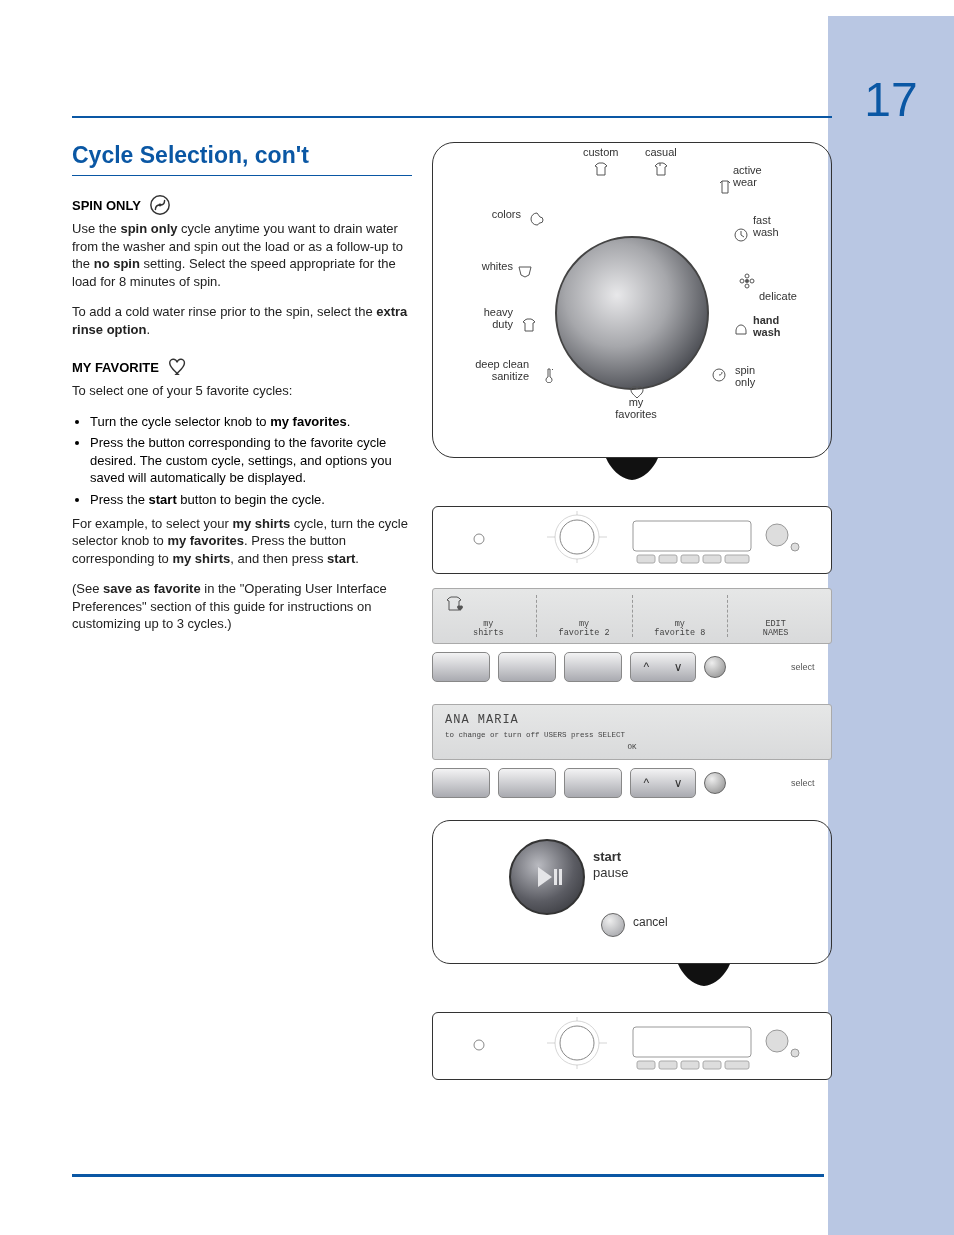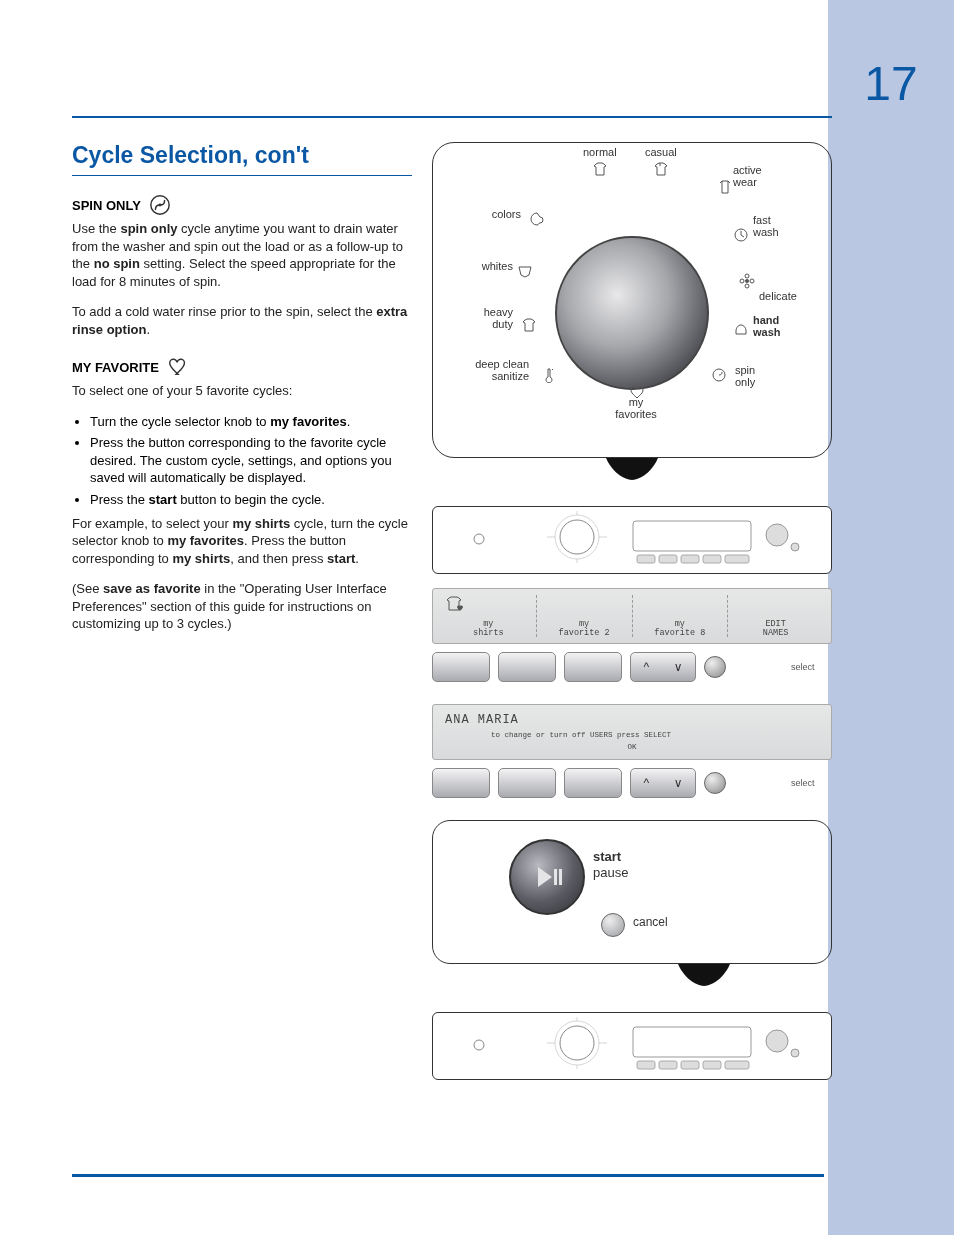--- a/index.html
+++ b/index.html
@@ -12,21 +12,21 @@
     position: relative;
   }
   .page {
     position: relative;
     width: 954px;
     height: 1235px;
     box-sizing: border-box;
   }
   .side-tab {
     position: absolute;
-    top: 0;
+    top: 16px;
     right: 0;
     width: 126px;
     bottom: 0;
     background: #b9c7e3;
   }
   .side-tab .page-num {
     position: absolute;
     top: 56px;
     left: 0;
     right: 0;
@@ -234,21 +234,21 @@
     border: 1px solid #aaa;
     border-radius: 3px;
     background: linear-gradient(#e6e7e7,#d9dadb);
     padding: 8px 12px 4px 12px;
     box-sizing: border-box;
     font-family: "Courier New", monospace;
     color: #444;
     position: relative;
   }
   .lcd2 .l1 { font-size: 12px; letter-spacing: 1px; }
-  .lcd2 .l2 { font-size: 7.5px; margin-top: 4px; margin-left: 46px; }
+  .lcd2 .l2 { font-size: 7.5px; margin-top: 4px; }
   .lcd2 .l3 { font-size: 7.5px; text-align: center; margin-top: 4px; }
 
   .start-frame {
     margin-top: 22px;
     border: 1.5px solid #333;
     border-radius: 18px;
     height: 144px;
     position: relative;
     padding: 14px;
     box-sizing: border-box;
@@ -354,21 +354,21 @@
         <span>(See </span><b>save as favorite</b><span> in the "Operating User Interface Preferences" section of this guide for instructions on customizing up to 3 cycles.)</span>
       </p>
     </div>
 
     <div class="right-col">
 
       <div class="dial-frame">
         <div class="dial-knob"></div>
 
         <div class="dial-label" style="left:150px; top:4px;">
-          <span>normal</span>
+          <span>custom</span>
           <span class="dl-ico"><svg viewBox="0 0 16 16">
                 <path d="M4 3l2-1h4l2 1 2 2-2 1v8H4V6L2 5z" fill="none" stroke="#555" stroke-width="1"></path>
               </svg></span>
         </div>
         <div class="dial-label" style="left:212px; top:4px;">
           <span>casual</span>
           <span class="dl-ico"><svg viewBox="0 0 16 16">
                 <path d="M4 3l2-1h4l2 1 2 2-2 1v8H4V6L2 5z M7 2v3" fill="none" stroke="#555" stroke-width="1"></path>
               </svg></span>
         </div>

